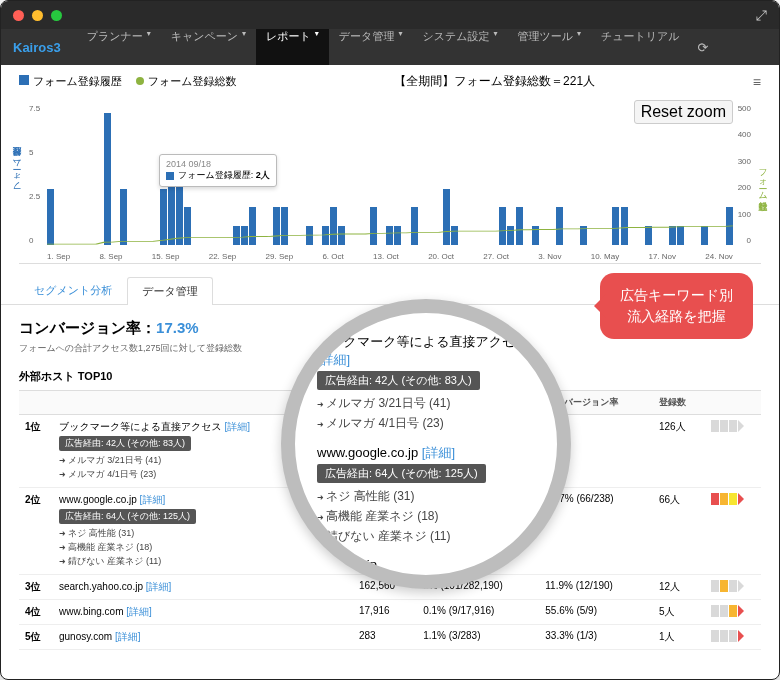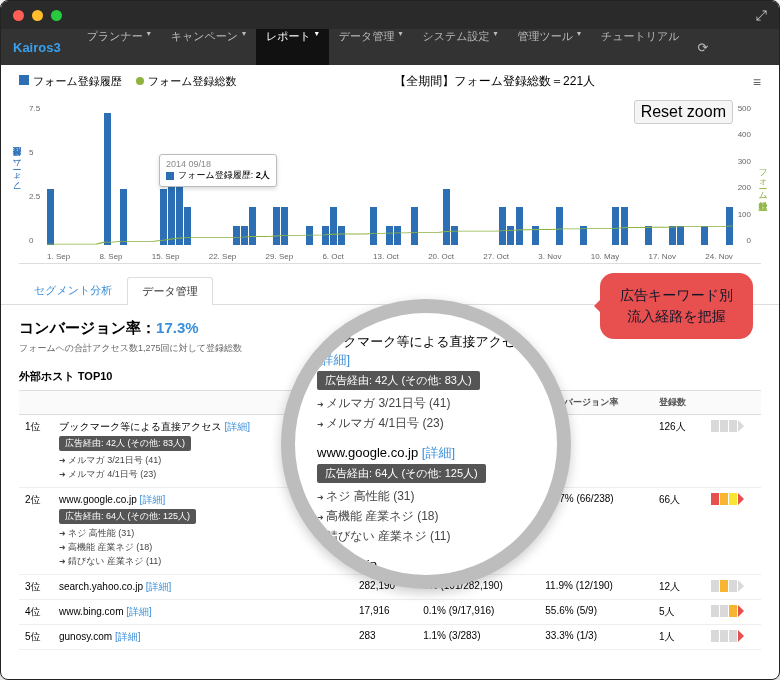--- a/index.html
+++ b/index.html
@@ -75,21 +75,21 @@
 .summary { padding: 14px 18px 8px 18px; }
 .summary h2 { font-size: 15px; font-weight: bold; }
 .summary h2 .rate { color: #3a8fd8; }
 .summary .sub { font-size: 9px; color: #666; margin-top: 4px; }
 
 .table-wrap { padding: 0 18px; font-size: 10px; }
 .table-title { font-size: 11px; font-weight: bold; padding: 6px 0; border-bottom: 1px solid #ddd; }
 table { width: 100%; border-collapse: collapse; }
 th { text-align: left; padding: 5px 6px; font-size: 9px; color: #555; font-weight: bold; border-bottom: 1px solid #ddd; background: #fafafa; }
 td { padding: 5px 6px; border-bottom: 1px solid #eee; vertical-align: top; }
-td.rank { width: 34px; }
+td.rank { width: 34px; font-weight: bold; }
 td.pv, td.unique, td.conv, td.reg { text-align: left; white-space: nowrap; }
 .detail-link { color: #3a8fd8; }
 .pill { display: inline-block; background: #555; color: #fff; font-size: 9px; padding: 1px 6px; border-radius: 2px; margin: 2px 0; }
 .subline { font-size: 9px; color: #444; margin: 1px 0; }
 .subline::before { content: "➜ "; font-size: 8px; }
 
 .heat { display: inline-flex; gap: 1px; align-items: center; }
 .heat .seg { width: 8px; height: 12px; }
 .heat .arrow { width: 0; height: 0; border-top: 6px solid transparent; border-bottom: 6px solid transparent; border-left: 6px solid #ddd; }
 
@@ -102,21 +102,21 @@
   overflow: hidden;
 }
 .mag-content { padding: 20px 22px; font-size: 12px; }
 .mag-content .big { font-size: 13px; }
 .mag-content .pill { font-size: 11px; padding: 2px 8px; }
 .mag-content .subline { font-size: 12px; margin: 3px 0; }
 .mag-host { font-size: 13px; margin-top: 12px; }
 
 .callout {
   position: absolute; right: 26px; top: 272px;
-  background: #e84f4f; color: #0f172a;
+  background: #e84f4f; color: #ffffff;
   padding: 12px 20px; border-radius: 14px;
   font-size: 14px; text-align: center;
   z-index: 25; line-height: 1.5;
 }
 .callout::before {
   content: ""; position: absolute; left: -18px; top: 50%;
   transform: translateY(-50%);
   border: 12px solid transparent; border-right-color: #e84f4f;
 }
 
@@ -351,21 +351,21 @@
                 <div class="seg" style="background: rgb(247, 181, 49);"></div>
                 <div class="seg" style="background: rgb(247, 229, 49);"></div>
                 <div class="arrow" style="border-left-color: rgb(232, 79, 79);"></div>
               </div></td>
           </tr>
           <tr>
             <td class="rank">3位</td>
             <td class="col-host">
               <div>search.yahoo.co.jp <span class="detail-link">[詳細]</span></div>
             </td>
-            <td class="pv">282,190</td>
+            <td class="pv">162,560</td>
             <td class="unique">0% (101/282,190)</td>
             <td class="conv">11.9% (12/190)</td>
             <td class="reg">12人</td>
             <td class="col-heat"><div class="heat">
                 <div class="seg" style="background: rgb(217, 217, 217);"></div>
                 <div class="seg" style="background: rgb(247, 181, 49);"></div>
                 <div class="seg" style="background: rgb(217, 217, 217);"></div>
                 <div class="arrow" style="border-left-color: rgb(217, 217, 217);"></div>
               </div></td>
           </tr>

